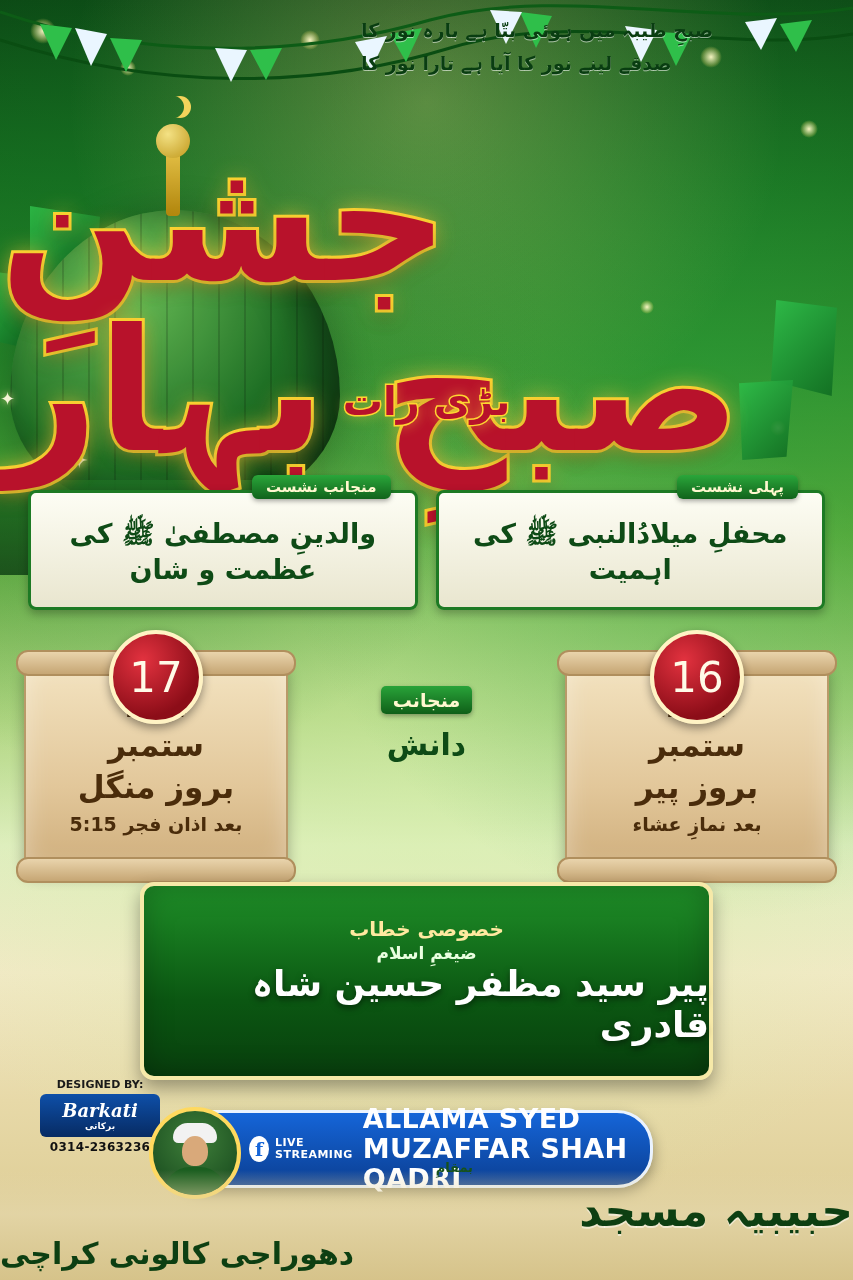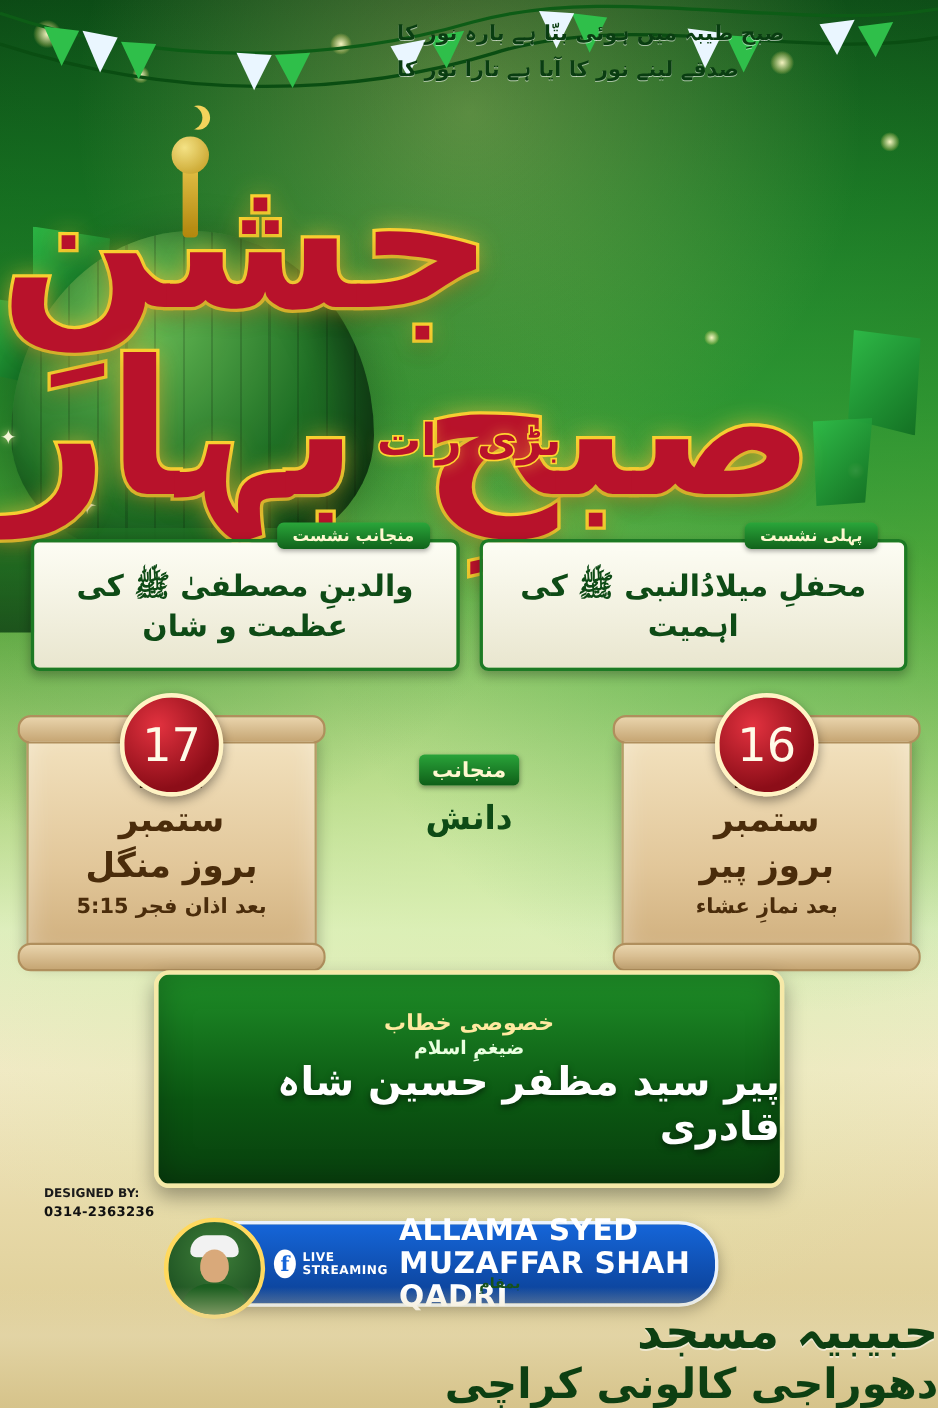--- a/index.html
+++ b/index.html
@@ -130,21 +130,21 @@
     direction:rtl;
   }
   .speaker-kicker{color:#ffe9a0;font-size:20px;font-weight:bold;margin-bottom:2px;}
   .speaker-pre{color:#eaffe0;font-size:17px;font-weight:bold;}
   .speaker-name{
     color:#ffffff;font-size:36px;font-weight:bold;line-height:1.15;
     text-shadow:0 3px 6px rgba(0,0,0,.5);
   }
   
   .designed{
-    position:absolute;left:40px;top:1078px;width:120px;text-align:left;
+    position:absolute;left:40px;top:1078px;width:120px;text-align:center;
     font-size:11px;font-weight:bold;color:#1a1a1a;
   }
   .designed .card{
     margin-top:3px;background:linear-gradient(180deg,#0e4fa8,#072b63);
     border-radius:6px;color:#fff;padding:6px 4px;
   }
   .designed .brand{font-size:18px;font-family:"DejaVu Serif",serif;font-style:italic;}
   .designed .phone{margin-top:3px;font-size:12px;color:#111;letter-spacing:.3px;}
   
   .livebar{
@@ -180,22 +180,22 @@
   .footer-top{
     position:absolute;right:380px;top:-10px;text-align:center;direction:rtl;
     font-size:13px;font-weight:bold;color:#17521b;line-height:1.2;
   }
   .footer-name{
     position:absolute;left:0;right:0;top:16px;direction:rtl;
     font-size:44px;font-weight:bold;color:#0d3f12;line-height:1.15;
     text-shadow:0 2px 0 rgba(255,255,255,.5);
   }
   .footer-addr{
-    position:absolute;left:0;right:0;top:66px;text-align:right;direction:rtl;
-    font-size:38px;font-weight:bold;color:#0d3f12;
+    position:absolute;left:0;right:0;top:66px;text-align:left;direction:rtl;
+    font-size:30px;font-weight:bold;color:#0d3f12;
   }
 </style>
 </head>
 <body>
 
 <div class="poster">
 
   <div class="bokeh" style="left:30px;top:18px;width:26px;height:26px;"></div>
   <div class="bokeh" style="left:120px;top:60px;width:16px;height:16px;"></div>
   <div class="bokeh" style="left:300px;top:30px;width:20px;height:20px;"></div>
@@ -295,20 +295,24 @@
   </div>
 
   <div class="speaker">
     <div class="speaker-kicker">خصوصی خطاب</div>
     <div class="speaker-pre">ضیغمِ اسلام</div>
     <div class="speaker-name">پیر سید مظفر حسین شاہ قادری</div>
   </div>
 
   <div class="designed">
     <div>DESIGNED BY:</div>
+    <div class="card">
+      <div class="brand">Barkati</div>
+      <div style="font-size:9px">برکاتی</div>
+    </div>
     <div class="phone">0314-2363236</div>
   </div>
 
   <div class="livebar">
     <div class="headshot">
       <div class="turban"></div>
         <div class="face"></div>
         <div class="body"></div>
     </div>
     <div class="fb">f</div>

